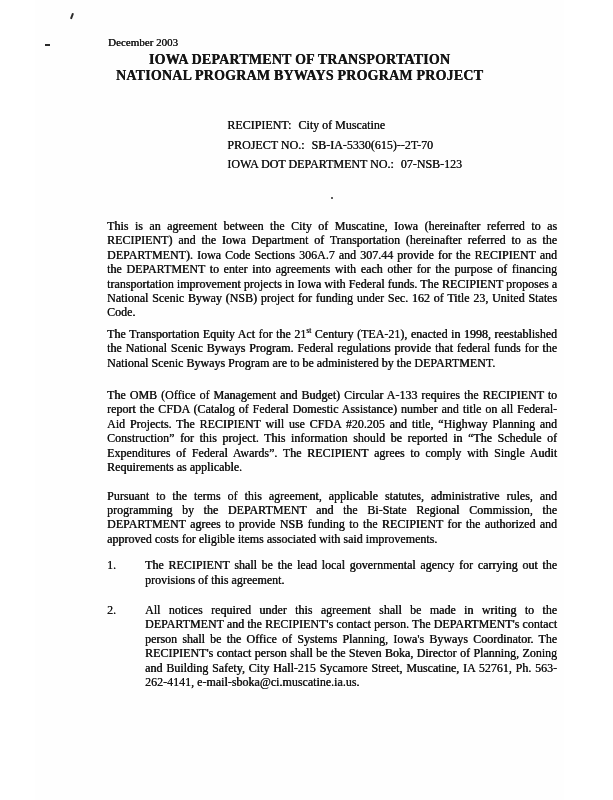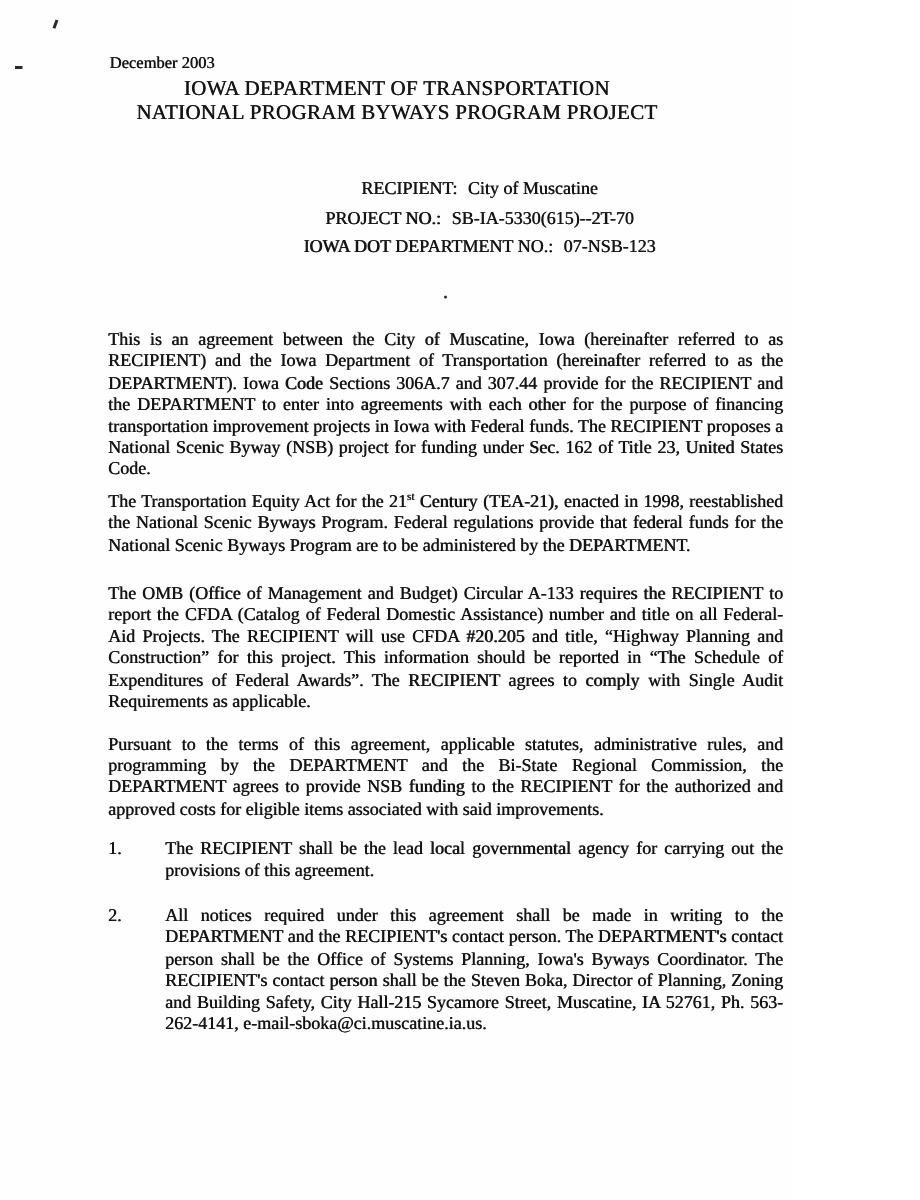--- a/index.html
+++ b/index.html
@@ -7,43 +7,44 @@
   body { background: #ffffff; }
   .page {
     position: relative;
     width: 529px;
     height: 800px;
     background: #fefefe;
     overflow: hidden;
     font-family: "Liberation Serif", "DejaVu Serif", serif;
     color: #151515;
     text-shadow: 0.35px 0 0 currentColor; 
+    margin-left: 35px;
   }
   .date-line {
     position: absolute;
     left: 73px;
     top: 36px;
     font-size: 11px;
   }
   .title-block {
     position: absolute;
     left: 0;
     right: 0;
     top: 52px;
     text-align: center;
-    font-weight: normal;
+    font-weight: bold;
     font-size: 14px;
     line-height: 15.7px;
     letter-spacing: 0.2px;
   }
   .ref-block {
     position: absolute;
-    right: 92px;
+    right: 102px;
     top: 116px;
-    text-align: center;
+    text-align: left;
     font-size: 12px;
     line-height: 19.6px;
   }
   .ref-line .ref-label { margin-right: 7px; }
   .body-text {
     position: absolute;
     left: 72px;
     top: 219px;
     width: 450px;
     font-size: 12px;

